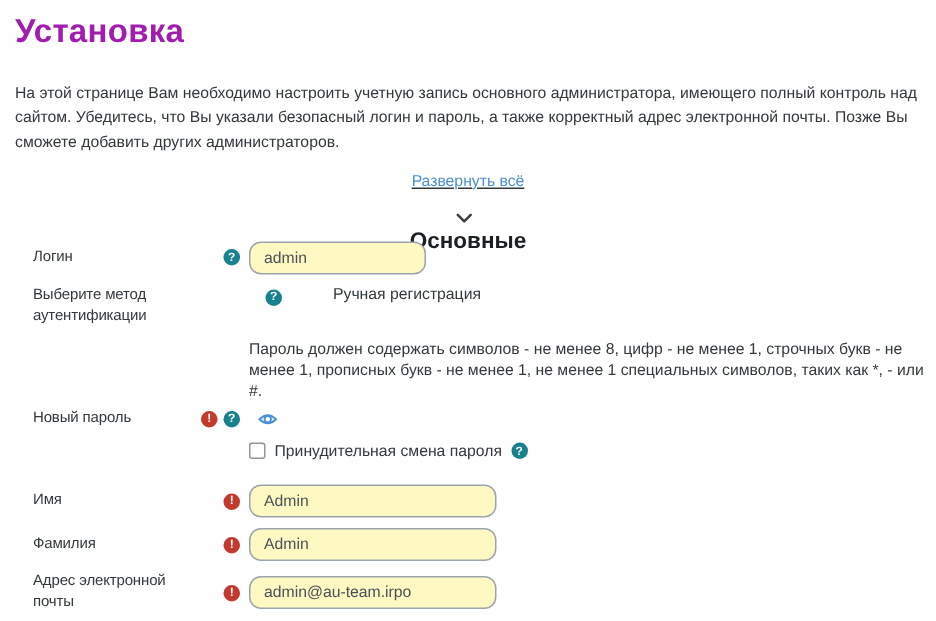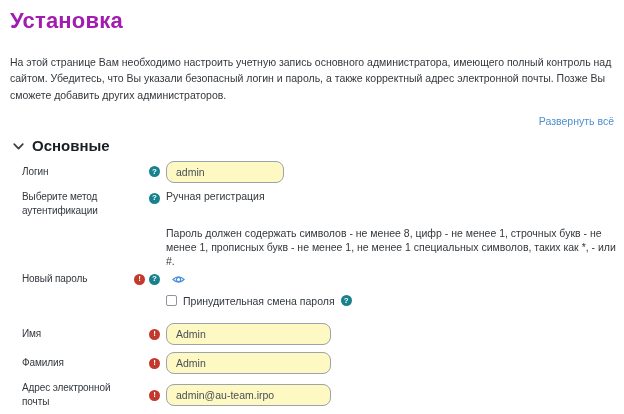--- a/index.html
+++ b/index.html
@@ -12,28 +12,28 @@
   }
   .page { padding: 6px 10px 0 10px; }
   .page-title {
     font-size: 22px; font-weight: 700; color: #a21caf;
     margin: 2px 0 0 0; line-height: 26px; letter-spacing: .2px;
   }
   .page-desc {
     font-size: 10.5px; line-height: 1.55; margin-top: 20px;
     color: #33383d; max-width: 606px;
   }
-  .expand-row { text-align: right; margin-top: 12px; font-size: 10.5px; line-height: 13px; }
+  .expand-row { text-align: center; margin-top: 12px; font-size: 10.5px; line-height: 13px; text-decoration: underline; }
   .expand-link { color: #4b8fd2; text-decoration: none; cursor: pointer; }
-  .section-header { display: flex; align-items: center; margin-top: 9px; height: 18px; cursor: pointer; }
+  .section-header { display: flex; align-items: center; margin-top: 9px; height: 18px; cursor: pointer; flex-direction: column; }
   .chevron { width: 13px; height: 13px; margin: 2px 7px 0 2px; flex: 0 0 auto; }
   .section-title { font-size: 15px; font-weight: 700; color: #1b1f23; }
   .mform { margin-top: 6px; }
   .frow { display: flex; margin-bottom: 7px; }
-  .frow.top { align-items: flex-start; }
+  .frow.top { align-items: flex-start; gap: 28px; }
   .frow.mid { align-items: center; }
   .col-label {
     width: 124px; padding-left: 12px; flex: 0 0 auto;
     font-size: 10px; letter-spacing: -0.1px; color: #33383d; line-height: 1.4;
   }
   .col-icons {
     width: 26px; flex: 0 0 auto; display: flex;
     justify-content: flex-end; align-items: center; gap: 4px;
   }
   .frow.top .col-icons { align-self: flex-start; margin-top: 3px; }

